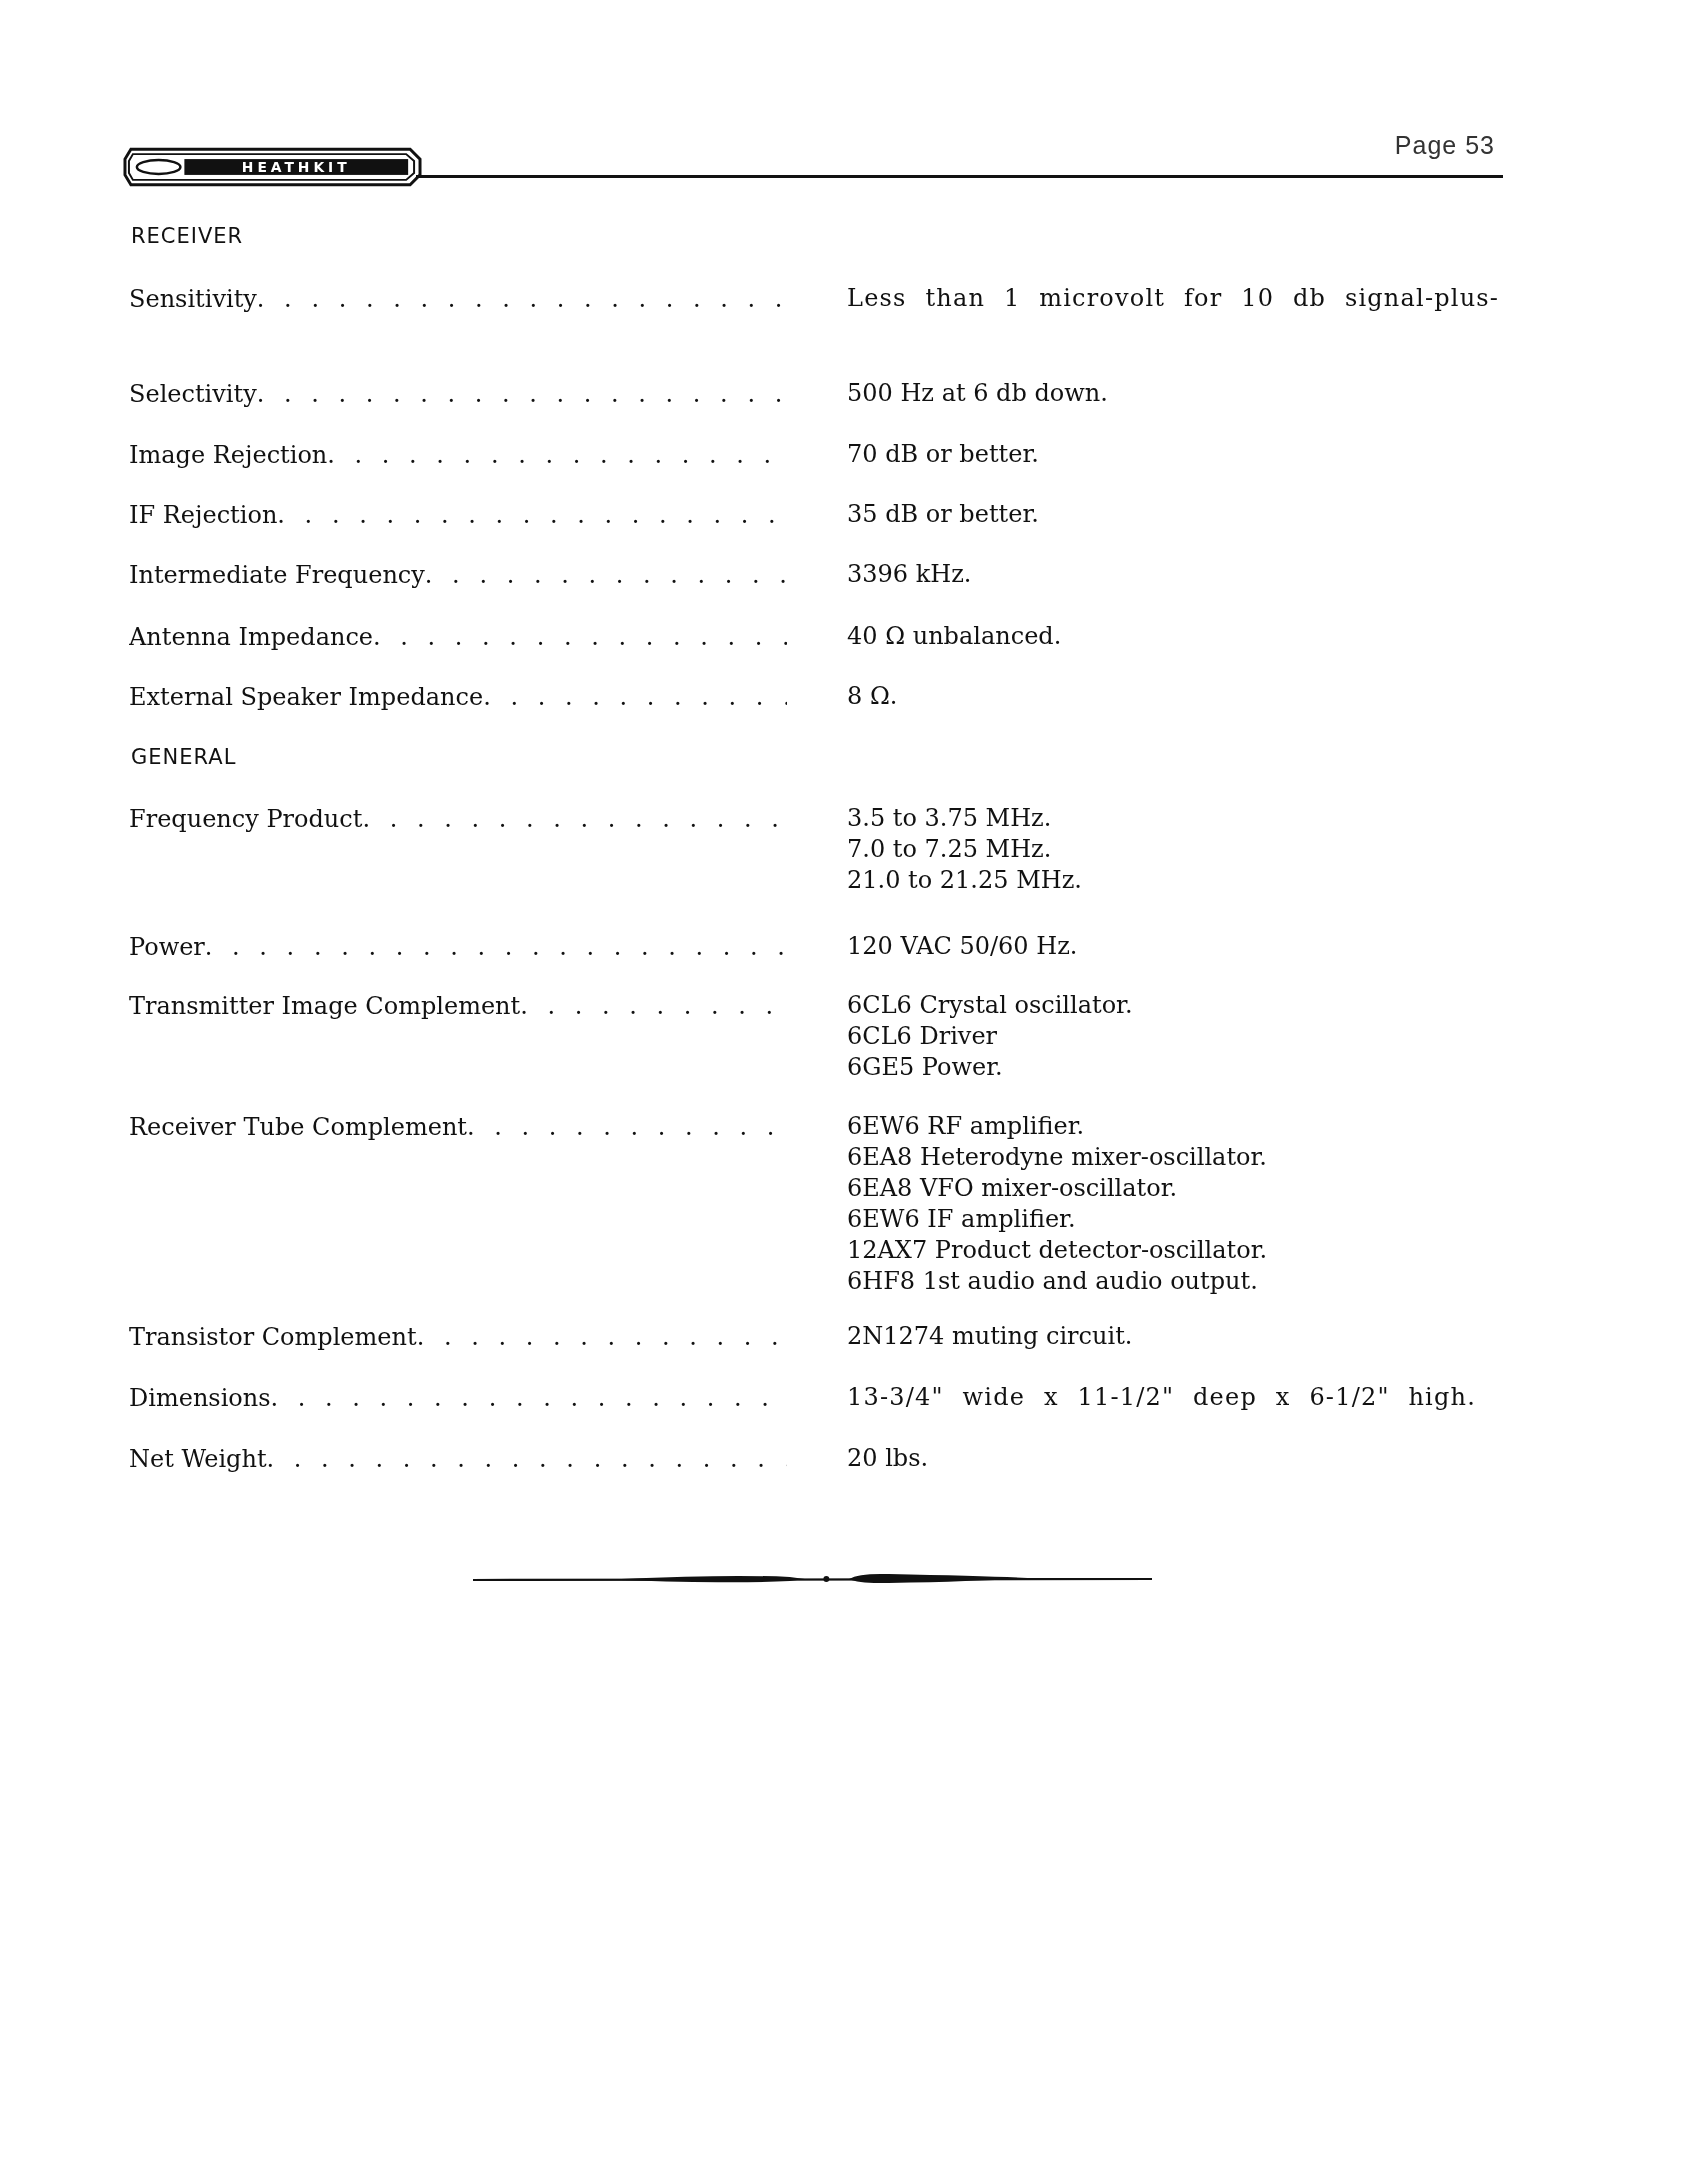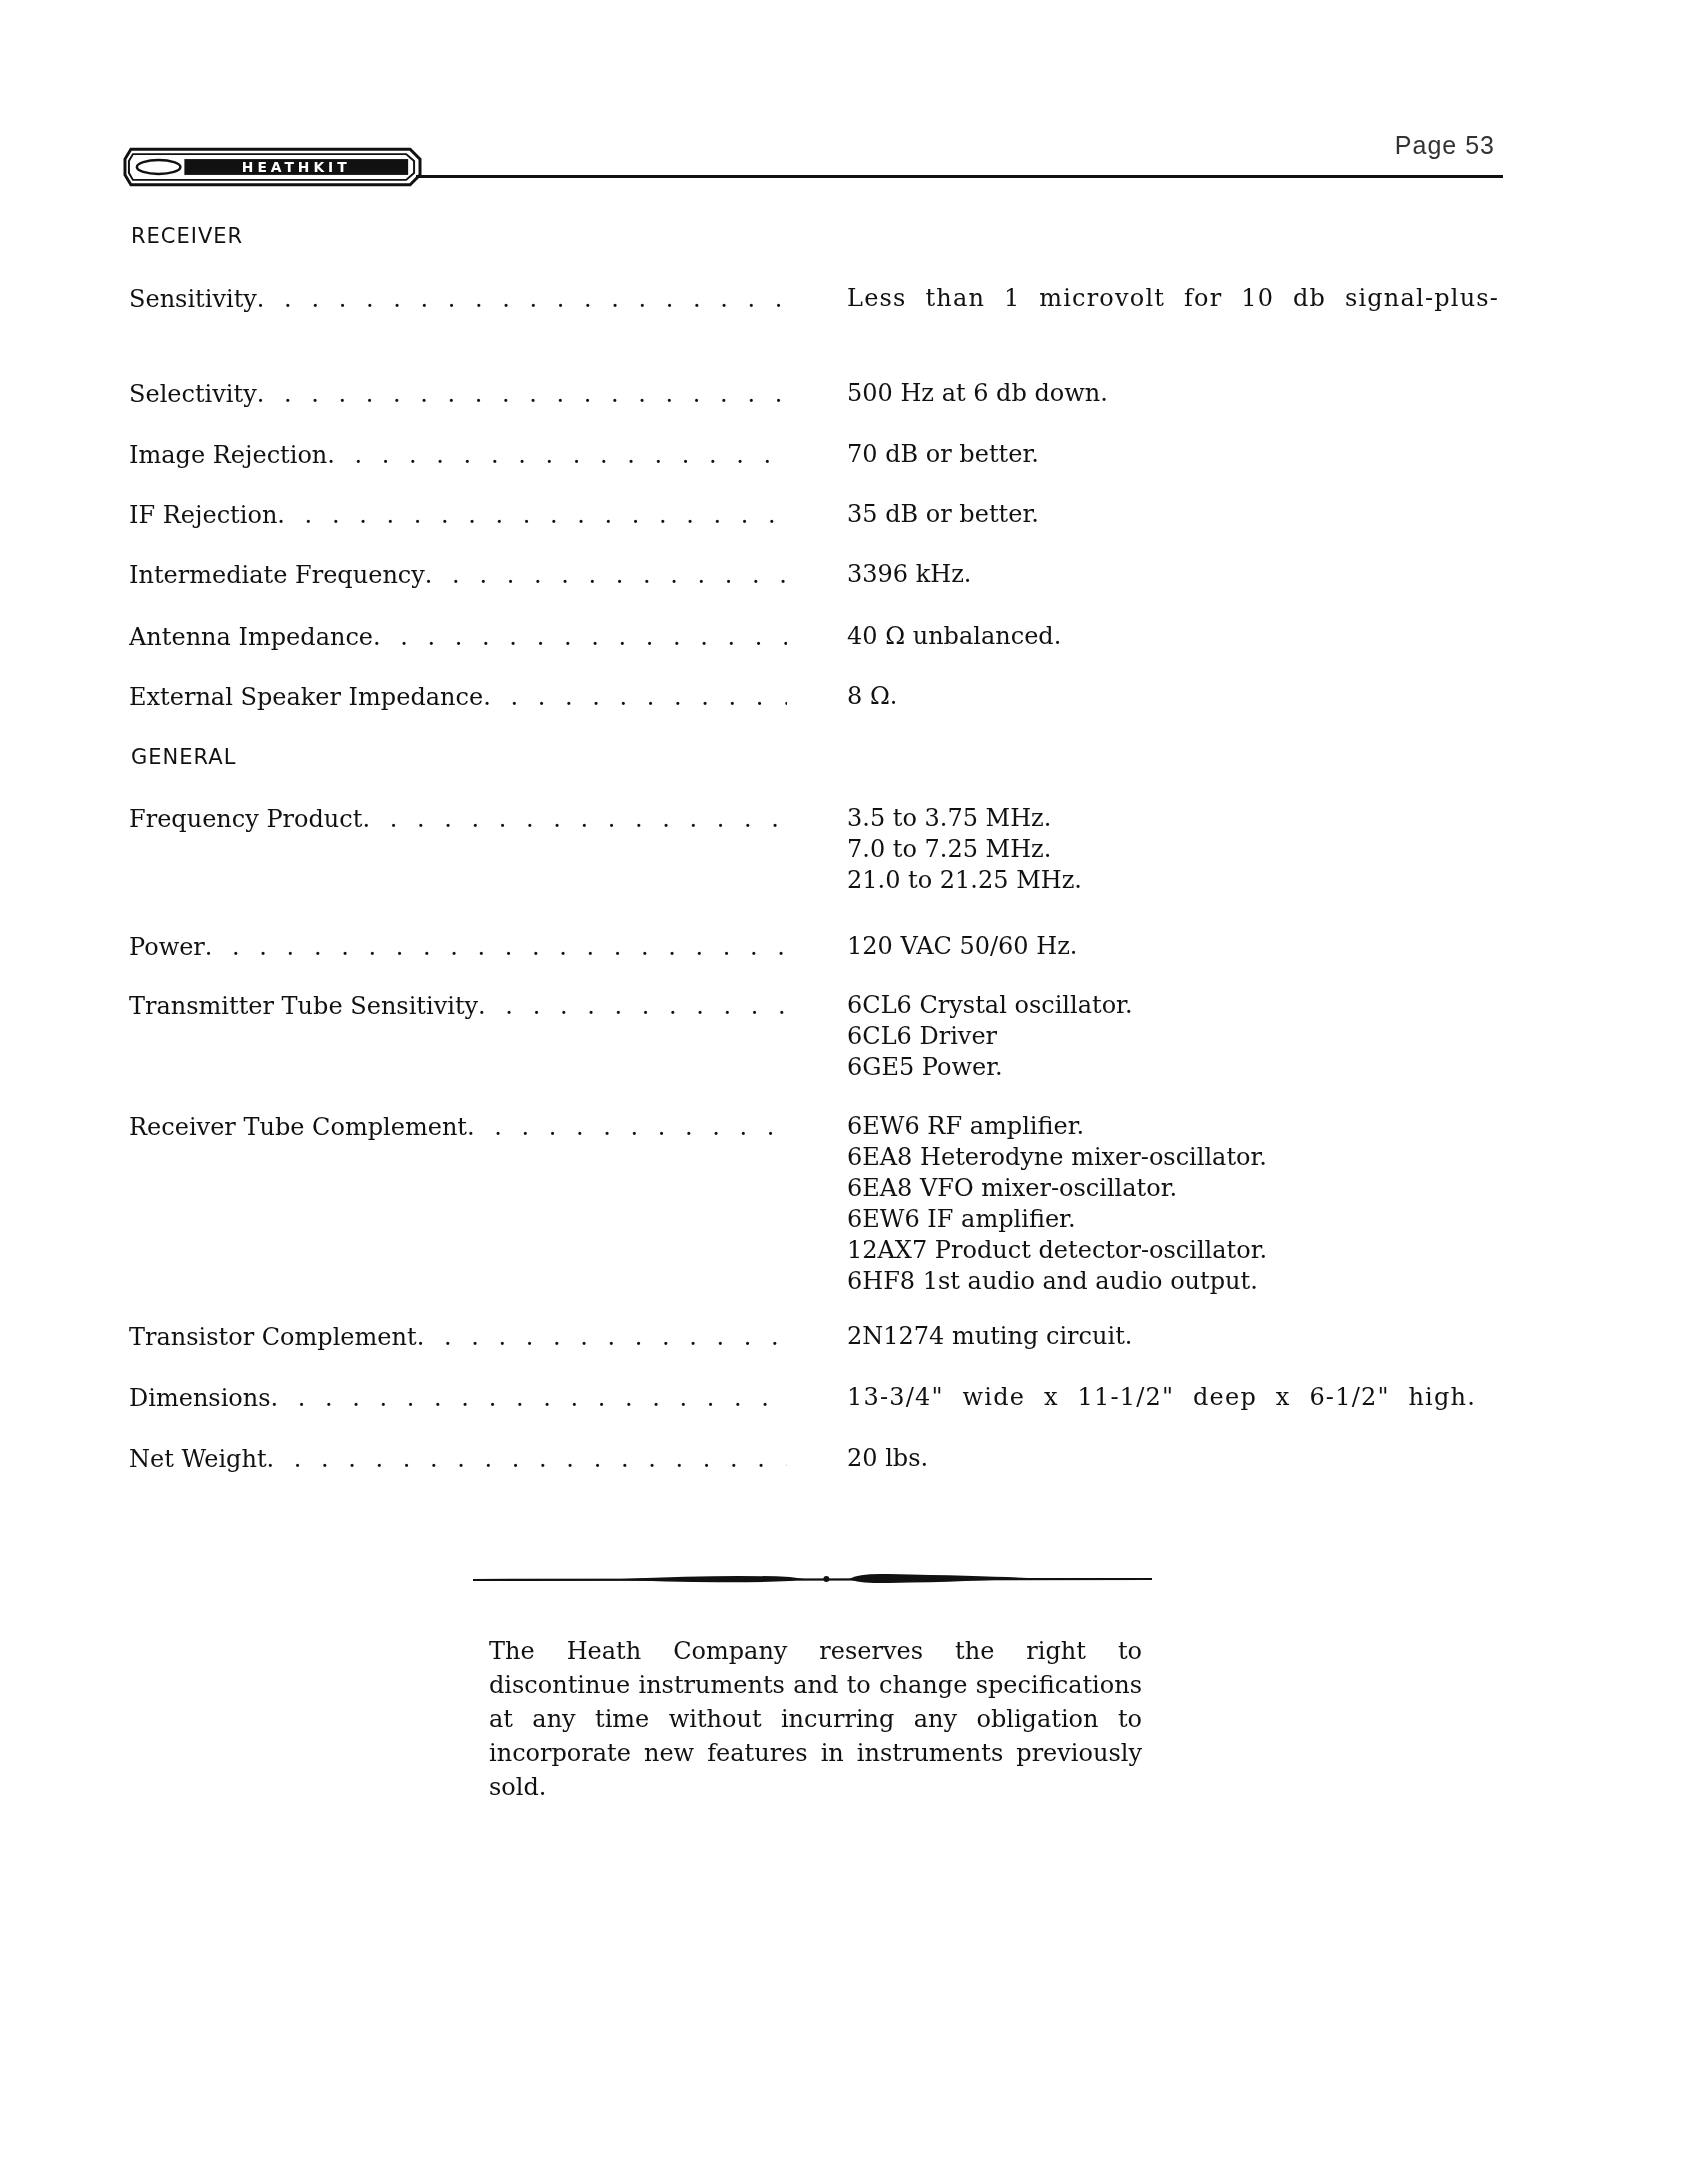--- a/index.html
+++ b/index.html
@@ -106,21 +106,21 @@
   </div>
 
   <div class="spec-row" style="top:931px">
     <div class="spec-label"><span>Power</span><span class="dots">. . . . . . . . . . . . . . . . . . . . . . . . . . . . . . . . . . . . . . . . . . . . . . . . . .</span></div>
     <div class="spec-values">
       <div>120 VAC 50/60 Hz.</div>
     </div>
   </div>
 
   <div class="spec-row" style="top:990px">
-    <div class="spec-label"><span>Transmitter Tube Sensitivity</span><span class="dots">. . . . . . . . . . . . . . . . . . . . . . . . . . . . . . . . . . . . . . . . . . . . . . . . . .</span></div>
+    <div class="spec-label"><span>Transmitter Image Complement</span><span class="dots">. . . . . . . . . . . . . . . . . . . . . . . . . . . . . . . . . . . . . . . . . . . . . . . . . .</span></div>
     <div class="spec-values">
       <div>6CL6 Crystal oscillator.</div>
       <div>6CL6 Driver</div>
       <div>6GE5 Power.</div>
     </div>
   </div>
 
   <div class="spec-row" style="top:1111px">
     <div class="spec-label"><span>Receiver Tube Complement</span><span class="dots">. . . . . . . . . . . . . . . . . . . . . . . . . . . . . . . . . . . . . . . . . . . . . . . . . .</span></div>
     <div class="spec-values">
@@ -154,16 +154,15 @@
     </div>
   </div>
 
   <svg class="ornament" viewBox="0 0 686 20">
     <line x1="0" y1="11" x2="686" y2="10" stroke="#111" stroke-width="2.2"></line>
     <path d="M150 10 Q260 5 320 8 L335 10 L320 12 Q260 15 150 11 Z" fill="#111"></path>
     <path d="M380 10 Q390 4 420 5 Q520 7 560 9 Q520 12 420 14 Q390 15 380 10 Z" fill="#111"></path>
     <circle cx="357" cy="10" r="3" fill="#111"></circle>
   </svg>
 
-  <div class="disclaimer">The Heath Company reserves the right to discontinue instruments and to change specifications at any time without incurring any obligation to incorporate new features in instruments previously sold.</div>
 
 </div>
 
 
 </body></html>

